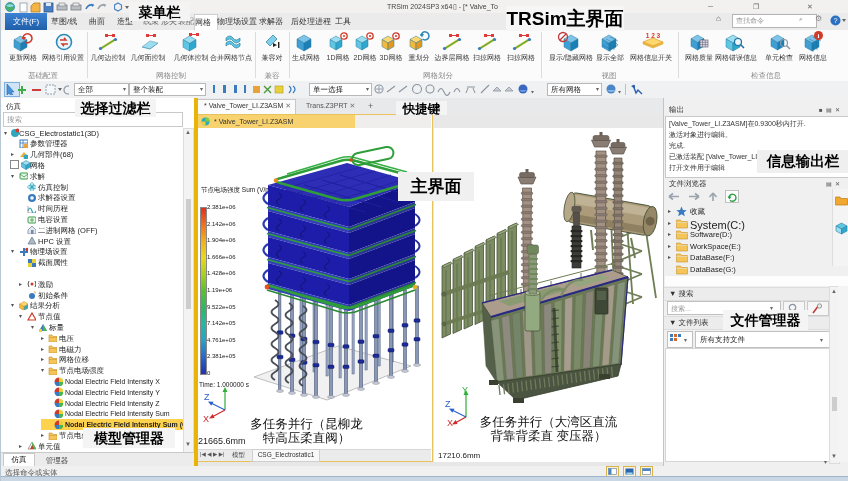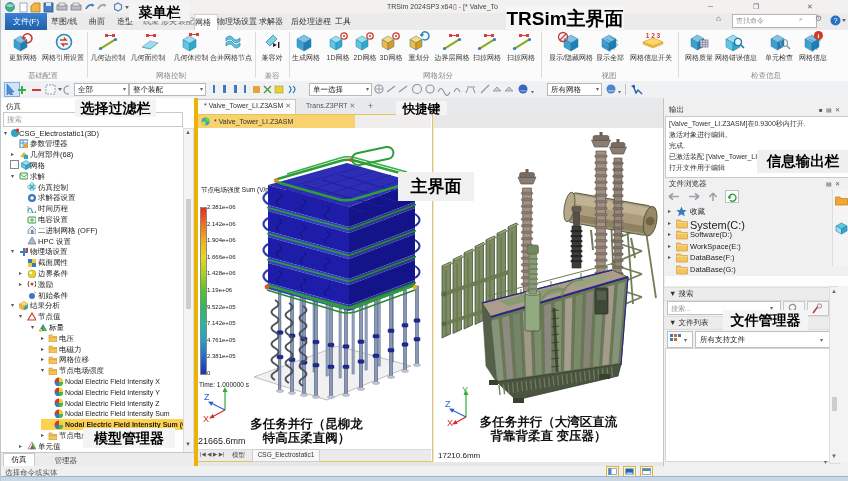--- a/index.html
+++ b/index.html
@@ -28,21 +28,21 @@
 .tico{position:absolute;top:1px;width:9px;height:9px}
 .tlab{position:absolute;top:0;white-space:nowrap}
 
 #rpanel{left:662px;top:98px;width:186px;height:368px;background:#f0f0f0;border-left:1px solid #c4c4c4}
 .phead{position:absolute;left:0;width:186px;height:12px;font-size:7.5px;color:#333;line-height:12px}
 
 #statusbar{left:0;top:466px;width:848px;height:10px;background:#f0f0f0}
 #bstrip{left:0;top:476px;width:848px;height:5px;background:#c9d6e3;border-top:1px solid #9fb4c9}
 
 .ann{position:absolute;background:#f2f2f2;color:#000;font-weight:bold;text-align:center;z-index:50}
-.rtx{position:absolute;color:#111;font-weight:bold;text-align:center;z-index:40;line-height:1.12}
+.rtx{position:absolute;color:#111;font-weight:normal;text-align:center;z-index:40;line-height:1.12}
 </style></head>
 <body>
 <div id="root">
 <div id="titlebar" class="ab">
 <svg class="ab" style="left:2px;top:1px" width="110" height="12">
 <circle cx="7" cy="6" r="4.5" fill="#48b068"></circle>
         <path d="M3 4.5 Q7 2 11 4.5 Q7 7.5 3 4.5" fill="#8fd8f0"></path>
         <circle cx="7" cy="6" r="4.5" fill="none" stroke="#2d88c0" stroke-width="0.8"></circle>
 <rect x="17" y="2" width="7" height="9" fill="#fdfdfd" stroke="#8899aa" stroke-width="0.8"></rect>
 <path d="M28 5 l3-3 h6 v9 h-9 z" fill="#f2b445" stroke="#b07d20" stroke-width="0.8"></path>
@@ -860,28 +860,20 @@
         </div>
 <div class="trow" style="top:159.2px">
           <svg class="tico" style="left:26px;top:0.5px" width="10" height="10">
             <rect x="1" y="1" width="4" height="4" fill="#3a7bc0"></rect>
             <rect x="5" y="1" width="4" height="4" fill="#e8d03a"></rect>
             <rect x="1" y="5" width="4" height="4" fill="#e8d03a"></rect>
             <rect x="5" y="5" width="4" height="4" fill="#3a7bc0"></rect>
           </svg>
           <div class="tlab" style="left:37px;font-size:7.5px;position:absolute">截面属性</div>
         </div>
-<div class="trow" style="top:170.0px">
-          <div class="exp" style="left:18px">▸</div>
-          <svg class="tico" style="left:26px;top:0.5px" width="10" height="10">
-            <circle cx="5" cy="5" r="4" fill="#e8d03a" stroke="#b09a20" stroke-width="0.6"></circle>
-            <circle cx="3.8" cy="3.8" r="1.3" fill="#fff"></circle>
-          </svg>
-          <div class="tlab" style="left:37px;font-size:7.5px;position:absolute">边界条件</div>
-        </div>
 <div class="trow" style="top:180.8px">
           <div class="exp" style="left:18px">▸</div>
           <svg class="tico" style="left:26px;top:0.5px" width="10" height="10">
             <path d="M2 2 q-2 3 0 6 M8 2 q2 3 0 6" stroke="#555" stroke-width="1" fill="none"></path>
             <circle cx="5" cy="5" r="1.5" fill="#d03a2a"></circle>
           </svg>
           <div class="tlab" style="left:37px;font-size:7.5px;position:absolute">激励</div>
         </div>
 <div class="trow" style="top:191.6px">
           <svg class="tico" style="left:26px;top:0.5px" width="10" height="10">
@@ -1011,21 +1003,21 @@
           <div class="tlab" style="left:37px;font-size:7.5px;position:absolute">单元值</div>
         </div>
 </div>
 <div class="ab" style="left:182px;top:30px;width:9px;height:324px;background:#f3f3f3;border:1px solid #dcdcdc">
 <div class="ab" style="left:1px;top:0px;font-size:6px;color:#666">▲</div>
 <div class="ab" style="left:1.5px;top:70px;width:5px;height:110px;background:#cdcdcd"></div>
 <div class="ab" style="left:1px;top:312px;font-size:6px;color:#666">▼</div>
 </div>
 <div class="ab" style="left:0px;top:354px;width:193px;height:14px;background:#ececec;border-top:1px solid #c9c9c9">
 <div class="ab" style="left:2px;top:0px;width:30px;height:13px;background:#fff;border:1px solid #c9c9c9;font-size:7.5px;text-align:center;line-height:11px">仿真</div>
-<div class="ab" style="left:36px;top:1px;width:40px;font-size:7.5px;text-align:right;line-height:13px;color:#444">管理器</div>
+<div class="ab" style="left:36px;top:1px;width:40px;font-size:7.5px;text-align:center;line-height:13px;color:#444">管理器</div>
 </div>
 </div>
 <div id="rpanel" class="ab">
 <div class="phead" style="top:6px"><span style="margin-left:5px">输出</span><span style="position:absolute;right:10px;top:0;color:#555;font-size:6px">■&nbsp;&nbsp;▤&nbsp;&nbsp;✕</span></div>
 <div class="ab" style="left:1px;top:18px;width:183px;height:60px;background:#fff;border:1px solid #c8c8c8"></div>
 <div class="tx" style="left:5px;top:21px;font-size:7px;color:#333">[Valve_Tower_LI.Z3ASM]在0.9300秒内打开.</div>
 <div class="tx" style="left:5px;top:32px;font-size:7px;color:#333">激活对象进行编辑。</div>
 <div class="tx" style="left:5px;top:43px;font-size:7px;color:#333">完成.</div>
 <div class="tx" style="left:5px;top:54px;font-size:7px;color:#333">已激活装配 [Valve_Tower_LI]</div>
 <div class="tx" style="left:5px;top:65px;font-size:7px;color:#333">打开文件用于编辑</div>

